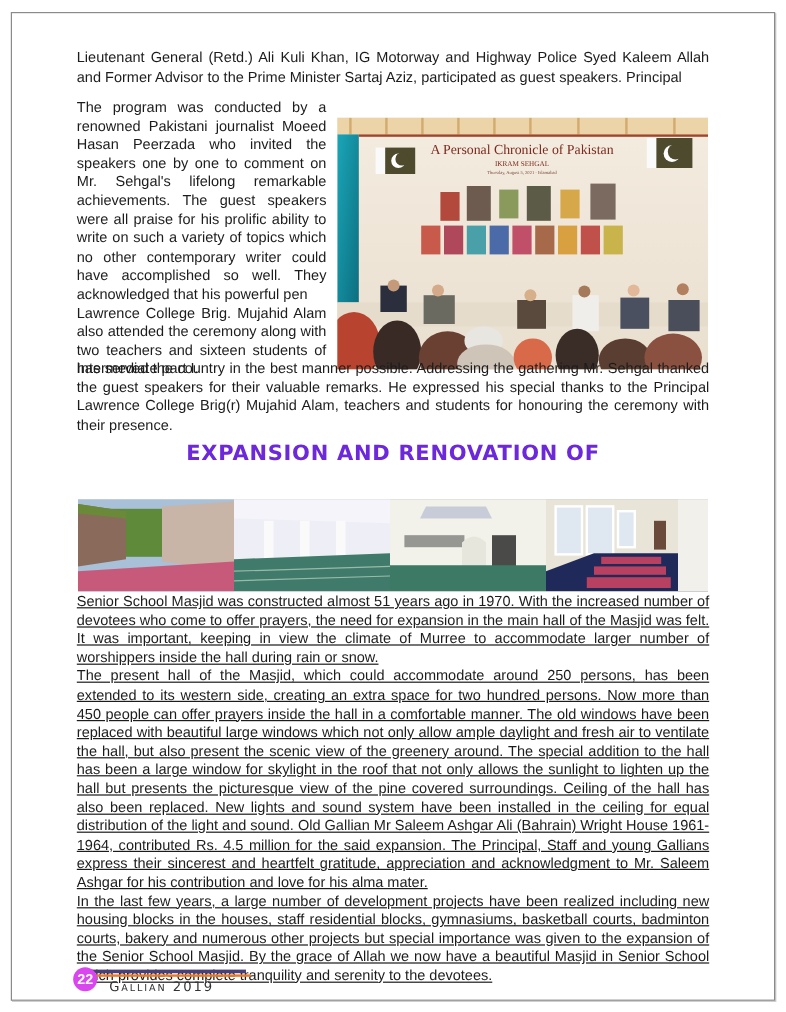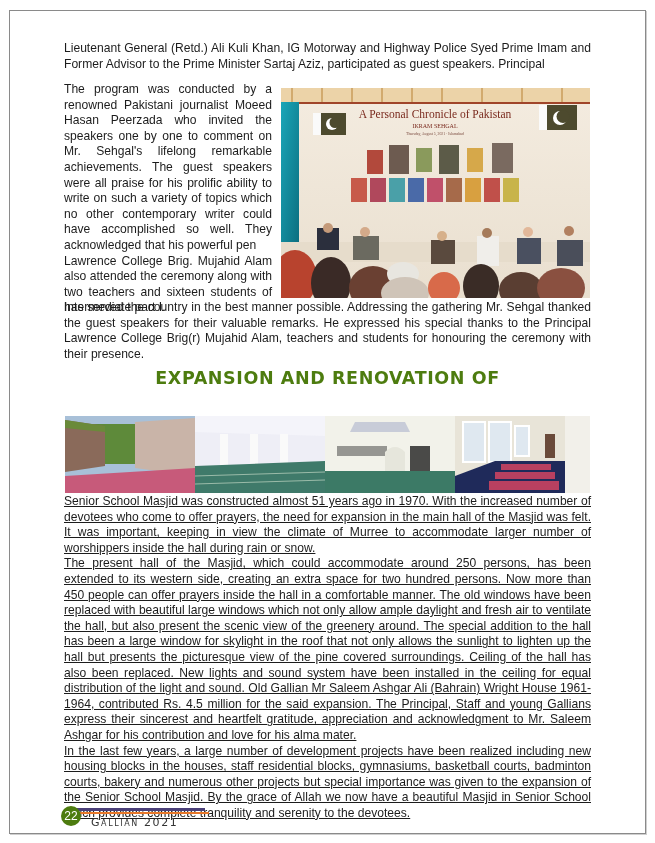--- a/index.html
+++ b/index.html
@@ -16,57 +16,57 @@
     font-size: 12.1px; line-height: 15.6px; color: #1c1c1c;
     text-align: justify;
   }
 
   .intro { position: absolute; left: 64px; top: 41px; width: 527px; }
   .wrap-col { position: absolute; left: 64px; top: 82px; width: 208px; }
   .wrap-col p { text-align: justify; }
   .after-wrap { position: absolute; left: 64px; top: 300px; width: 527px; }
 
   .photo-ceremony {
-    position: absolute; left: 281px; top: 88px; width: 309px; height: 210px;
+    position: absolute; left: 281px; top: 98px; width: 309px; height: 210px;
     overflow: hidden; background: #efe6d6;
   }
   .photo-masjid {
     position: absolute; left: 65px; top: 416px; width: 525px; height: 77px;
     overflow: hidden; background: #ccc;
   }
 
   .heading {
     position: absolute; left: 64px; top: 369px; width: 527px;
-    text-align: center; color: #4d7c0f;
+    text-align: center; color: #6d28d9;
     font-family: "DejaVu Sans", sans-serif; font-weight: bold;
     font-size: 17.5px; line-height: 19px; letter-spacing: 0.6px;
     text-transform: uppercase;
   }
 
   .masjid-text { position: absolute; left: 64px; top: 494px; width: 527px; text-decoration: underline; }
 
   .footer { position: absolute; left: 61px; top: 804px; width: 160px; height: 26px; }
   .page-num {
     position: absolute; left: 0; top: 2px; width: 20px; height: 20px; border-radius: 50%;
-    background: #4d7c0f; color: #fff; font-weight: normal; font-size: 12px;
+    background: #d946ef; color: #fff; font-weight: bold; font-size: 12px;
     text-align: center; line-height: 20px;
   }
   .rule-navy { position: absolute; left: 14px; top: 4px; width: 130px; height: 3px; background: #4a3f78; }
   .rule-orange { position: absolute; left: 14px; top: 8px; width: 134px; height: 2px; background: #e8782a; }
   .footer-title {
     position: absolute; left: 30px; top: 12px; font-family: "DejaVu Sans", sans-serif;
     font-size: 11px; letter-spacing: 1.6px; color: #333; font-variant: small-caps;
   }
 </style>
 </head>
 <body>
 
 <div class="page-frame"></div>
 
-<p class="body-text intro">Lieutenant General (Retd.) Ali Kuli Khan, IG Motorway and Highway Police Syed Prime Imam and Former Advisor to the Prime Minister Sartaj Aziz, participated as guest speakers. Principal</p>
+<p class="body-text intro">Lieutenant General (Retd.) Ali Kuli Khan, IG Motorway and Highway Police Syed Kaleem Allah and Former Advisor to the Prime Minister Sartaj Aziz, participated as guest speakers. Principal</p>
 
 <div class="body-text wrap-col">
   <p>The program was conducted by a renowned Pakistani journalist Moeed Hasan Peerzada who invited the speakers one by one to comment on Mr. Sehgal's lifelong remarkable achievements. The guest speakers were all praise for his prolific ability to write on such a variety of topics which no other contemporary writer could have accomplished so well. They acknowledged that his powerful pen</p>
   <p>Lawrence College Brig. Mujahid Alam also attended the ceremony along with two teachers and sixteen students of Intermediate part I.</p>
 </div>
 
 <div class="photo-ceremony">
   <svg width="309" height="210" viewBox="0 0 309 210" xmlns="http://www.w3.org/2000/svg">
     <defs>
       <linearGradient id="wallG" x1="0" y1="0" x2="0" y2="1">
@@ -198,14 +198,14 @@
 <div class="body-text masjid-text">
   <p>Senior School Masjid was constructed almost 51 years ago in 1970. With the increased number of devotees who come to offer prayers, the need for expansion in the main hall of the Masjid was felt. It was important, keeping in view the climate of Murree to accommodate larger number of worshippers inside the hall during rain or snow.</p>
   <p>The present hall of the Masjid, which could accommodate around 250 persons, has been extended to its western side, creating an extra space for two hundred persons. Now more than 450 people can offer prayers inside the hall in a comfortable manner. The old windows have been replaced with beautiful large windows which not only allow ample daylight and fresh air to ventilate the hall, but also present the scenic view of the greenery around. The special addition to the hall has been a large window for skylight in the roof that not only allows the sunlight to lighten up the hall but presents the picturesque view of the pine covered surroundings. Ceiling of the hall has also been replaced. New lights and sound system have been installed in the ceiling for equal distribution of the light and sound. Old Gallian Mr Saleem Ashgar Ali (Bahrain) Wright House 1961-1964, contributed Rs. 4.5 million for the said expansion. The Principal, Staff and young Gallians express their sincerest and heartfelt gratitude, appreciation and acknowledgment to Mr. Saleem Ashgar for his contribution and love for his alma mater.</p>
   <p>In the last few years, a large number of development projects have been realized including new housing blocks in the houses, staff residential blocks, gymnasiums, basketball courts, badminton courts, bakery and numerous other projects but special importance was given to the expansion of the Senior School Masjid. By the grace of Allah we now have a beautiful Masjid in Senior School which provides complete tranquility and serenity to the devotees.</p>
 </div>
 
 <div class="footer">
   <div class="rule-navy"></div>
   <div class="rule-orange"></div>
   <div class="page-num">22</div>
-  <div class="footer-title">Gallian 2021</div>
+  <div class="footer-title">Gallian 2019</div>
 </div>
 
 </body></html>

